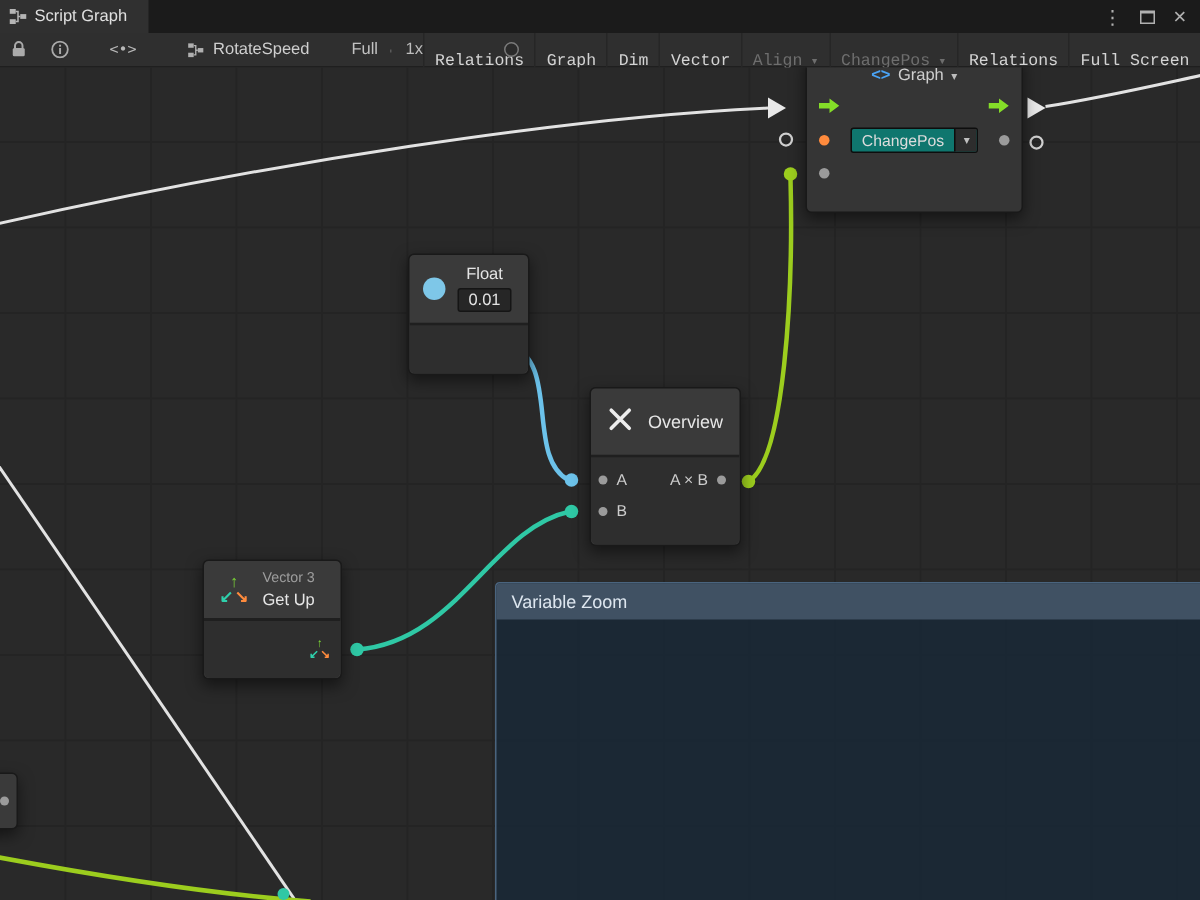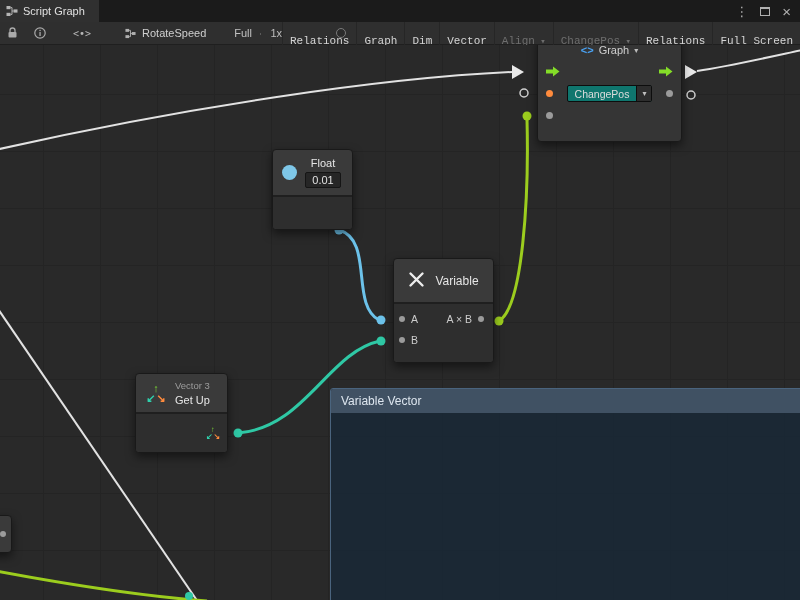--- a/index.html
+++ b/index.html
@@ -67,21 +67,21 @@
   .ev-row{display:flex;align-items:center;justify-content:space-between;padding:0 8px}
   .ev-row.flow{height:20px}
   .ev-row.mid{height:23px}
   .ev-row.last{height:20px;justify-content:flex-start}
   .dropdown{display:flex;align-items:center;height:17px;background:#0f766e;border:1px solid #0d0d0d;border-radius:2px}
   .dd-label{padding:0 7px;font-size:10.5px;color:#dcdcdc}
   .dd-caret{width:15px;height:100%;display:flex;align-items:center;justify-content:center;background:#2d2d2d;border-left:1px solid #0d0d0d;color:#c0c0c0;font-size:8px}
   .dd-caret::after{content:"▾"}
 
   
-  .float-node{left:272px;top:104px;width:81px}
+  .float-node{left:272px;top:124px;width:81px}
   .float-circle{width:15px;height:15px;border-radius:50%;background:#7ec7e8;flex:none}
   .value-field{display:inline-block;background:#262626;border:1px solid #151515;border-radius:2px;
                padding:1px 6px;min-width:36px;text-align:center;color:#e2e2e2;font-size:11px}
   .float-body{height:34px}
 
   
   .multiply-node{left:393px;top:213px;width:101px}
   .mult-header{justify-content:center;padding:12px 9px;gap:10px}
   .mult-title{font-size:12px}
   .mult-body{padding:4px 0 12px}
@@ -169,21 +169,21 @@
     <button class="tbtn disabled has-caret">ChangePos</button>
     <button class="tbtn">Relations</button>
     <button class="tbtn">Full Screen</button>
   </div>
 </div>
 
 <div class="canvas">
 
   <div class="group-panel">
     <div class="group-header">
-      <span>Variable Vector</span>
+      <span>Variable Zoom</span>
     </div>
     <div></div>
   </div>
 
   <svg class="wires" width="800" height="555" viewBox="0 0 800 555">
     <path class="w-white" d="M -5 105 C 180 63 380 33 512 27"></path>
     <polygon points="512,20 524,27 512,34" fill="#e8e8e8"></polygon>
     <path class="w-white" d="M 697 26 C 730 21 765 13 802 5"></path>
     <polygon points="685,20 697,27 685,34" fill="#e8e8e8"></polygon>
     <path class="w-white" d="M -4 261 L 198 557"></path>
@@ -243,21 +243,21 @@
     <div class="n-body float-body"></div>
   </div>
 
   <div class="node multiply-node">
     <div class="n-header mult-header">
       <span>
         <svg width="17" height="17" viewBox="0 0 17 17">
             <path d="M2.5 2.5 L14.5 14.5 M14.5 2.5 L2.5 14.5" stroke="#ededed" stroke-width="2.4" stroke-linecap="round"></path>
           </svg>
       </span>
-      <span class="n-title mult-title">Variable</span>
+      <span class="n-title mult-title">Overview</span>
     </div>
     <div class="n-body mult-body">
       <div class="port-row">
         <span class="pl">
           <span class="dot gray sm"></span>
           <span>A</span>
         </span>
         <span class="pr">
           <span>A × B</span>
           <span class="dot gray sm"></span>

